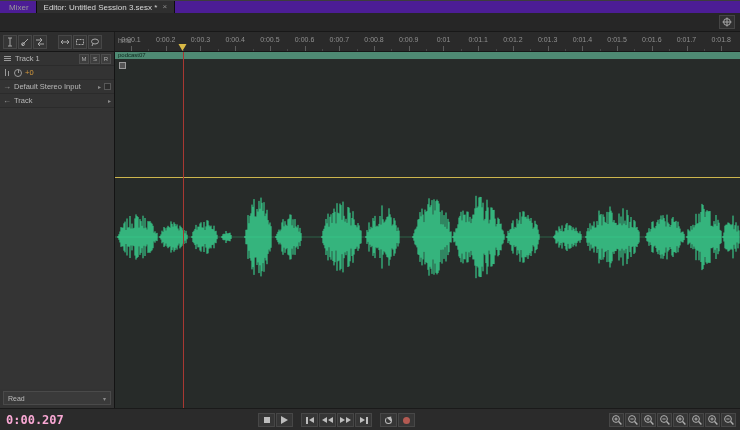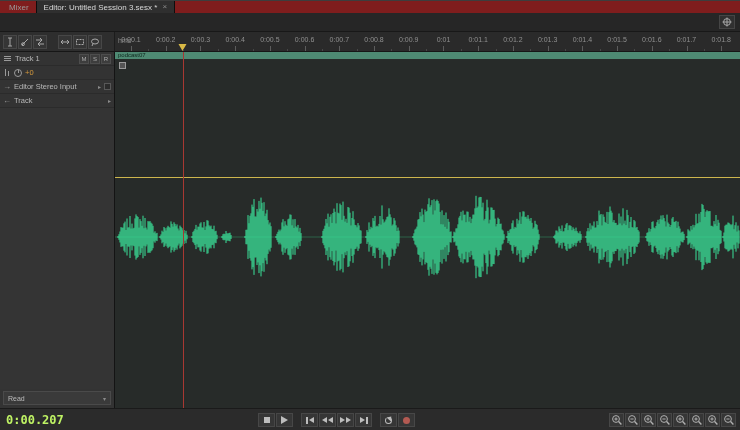--- a/index.html
+++ b/index.html
@@ -1,21 +1,21 @@
 <!DOCTYPE html>
 <html><head>
 <meta charset="utf-8">
 <style>
   * { margin:0; padding:0; box-sizing:border-box; }
   html,body { width:740px; height:430px; overflow:hidden; background:#232323;
               font-family:"Liberation Sans", sans-serif; }
   .app { position:absolute; inset:0; width:740px; height:430px; display:flex; flex-direction:column; background:#232323; }
 
   
-  .tabbar { height:13px; background:#7f1d1d; border-top:1px solid #3d3d3d; display:flex; align-items:stretch; padding-left:2px; }
+  .tabbar { height:13px; background:#4c1d95; border-top:1px solid #3d3d3d; display:flex; align-items:stretch; padding-left:2px; }
   .tab { font-size:8px; color:#9a9a9a; padding:1px 7px; display:flex; align-items:center; gap:5px; cursor:default; }
   .tab.active { background:#2f2f2f; color:#d9d9d9; border-left:1px solid #0d0d0d; border-right:1px solid #0d0d0d; }
   .tab .close { color:#8a8a8a; font-size:8px; line-height:8px; }
 
   
   .paneltop { height:19px; background:#262626; border-bottom:1px solid #181818; position:relative; }
   .snapbtn { position:absolute; right:5px; top:2px; width:16px; height:14px; background:#303030; border:1px solid #454545; display:flex; align-items:center; justify-content:center; }
 
   
   .toolruler { height:20px; display:flex; background:#2c2c2c; border-bottom:1px solid #161616; }
@@ -206,21 +206,21 @@
       </div>
       <div class="trow">
         <svg width="8" height="9" viewBox="0 0 8 9">
             <path d="M2.5 1v7M5.5 3v5" stroke="#9a9a9a" fill="none"></path>
           </svg>
         <span class="knob"></span>
         <span class="vol">+0</span>
       </div>
       <div class="trow">
         <span class="arr">→</span>
-        <span class="ellip">Editor Stereo Input</span>
+        <span class="ellip">Default Stereo Input</span>
         <span class="chev">▸</span>
         <span class="chkbx"></span>
       </div>
       <div class="trow">
         <span class="arr">←</span>
         <span>Track</span>
         <span class="chev">▸</span>
       </div>
       <div class="fill"></div>
       <div class="readrow">
@@ -237,21 +237,21 @@
       <svg class="wave" width="625" height="356" viewBox="0 0 625 356">
         <line id="centerline" stroke-width="1" opacity="0.55" x1="0" x2="625" y1="185" y2="185" stroke="#2f8f63"></line>
         <path id="wavepath" stroke-width="1" fill="none" d="M3 184.0L3 186.0M4 182.2L4 187.8M5 179.5L5 190.5M6 175.1L6 194.9M7 175.7L7 194.3M8 175.6L8 194.4M9 171.3L9 198.7M10 169.6L10 200.4M11 178.0L11 192.0M12 166.5L12 203.5M13 175.5L13 194.5M14 175.3L14 194.7M15 164.0L15 206.0M16 176.5L16 193.5M17 171.6L17 198.4M18 176.5L18 193.5M19 175.8L19 194.2M20 166.4L20 203.6M21 162.4L21 207.6M22 164.0L22 206.0M23 165.0L23 205.0M24 175.6L24 194.4M25 167.1L25 202.9M26 169.1L26 200.9M27 173.8L27 196.2M28 163.7L28 206.3M29 176.2L29 193.8M30 166.0L30 204.0M31 175.6L31 194.4M32 177.5L32 192.5M33 169.1L33 200.9M34 169.6L34 200.4M35 169.1L35 200.9M36 170.7L36 199.3M37 171.7L37 198.3M38 173.8L38 196.2M39 180.6L39 189.4M40 179.3L40 190.7M41 181.5L41 188.5M42 180.9L42 189.1M45 184.0L45 186.0M46 182.4L46 187.6M47 178.7L47 191.3M48 179.9L48 190.1M49 175.0L49 195.0M50 176.2L50 193.8M51 178.5L51 191.5M52 175.5L52 194.5M53 173.8L53 196.2M54 174.9L54 195.1M55 175.8L55 194.2M56 169.4L56 200.6M57 171.9L57 198.1M58 174.6L58 195.4M59 170.3L59 199.7M60 171.9L60 198.1M61 174.2L61 195.8M62 172.4L62 197.6M63 176.5L63 193.5M64 178.4L64 191.6M65 173.6L65 196.4M66 174.9L66 195.1M67 176.2L67 193.8M68 178.3L68 191.7M69 178.0L69 192.0M70 181.3L70 188.7M71 178.8L71 191.2M72 182.7L72 187.3M77 184.0L77 186.0M78 179.9L78 190.1M79 178.7L79 191.3M80 176.9L80 193.1M81 172.9L81 197.1M82 177.7L82 192.3M83 174.6L83 195.4M84 174.8L84 195.2M85 171.5L85 198.5M86 170.3L86 199.7M87 175.4L87 194.6M88 175.7L88 194.3M89 170.0L89 200.0M90 178.0L90 192.0M91 174.4L91 195.6M92 168.2L92 201.8M93 168.7L93 201.3M94 173.3L94 196.7M95 174.5L95 195.5M96 173.6L96 196.4M97 176.9L97 193.1M98 177.3L98 192.7M99 173.7L99 196.3M100 179.3L100 190.7M101 178.8L101 191.2M102 182.8L102 187.2M107 184.0L107 186.0M108 182.2L108 187.8M109 181.7L109 188.3M110 182.1L110 187.9M111 179.0L111 191.0M112 181.2L112 188.8M113 181.6L113 188.4M114 181.0L114 189.0M115 180.7L115 189.3M116 183.0L116 187.0M130 184.0L130 186.0M131 177.8L131 192.2M132 177.7L132 192.3M133 163.1L133 206.9M134 171.2L134 198.8M135 163.8L135 206.2M136 161.3L136 208.7M137 152.6L137 217.4M138 154.9L138 215.1M139 147.1L139 222.9M140 164.4L140 205.6M141 164.6L141 205.4M142 157.0L142 213.0M143 159.6L143 210.4M144 148.9L144 221.1M145 156.7L145 213.3M146 145.6L146 224.4M147 150.8L147 219.2M148 158.9L148 211.1M149 150.2L149 219.8M150 164.1L150 205.9M151 161.5L151 208.5M152 157.8L152 212.2M153 168.1L153 201.9M154 172.4L154 197.6M155 170.5L155 199.5M156 174.2L156 195.8M161 184.0L161 186.0M162 181.8L162 188.2M163 179.8L163 190.2M164 177.6L164 192.4M165 179.2L165 190.8M166 177.5L166 192.5M167 170.4L167 199.6M168 167.2L168 202.8M169 174.3L169 195.7M170 169.2L170 200.8M171 172.7L171 197.3M172 173.9L172 196.1M173 167.3L173 202.7M174 166.6L174 203.4M175 162.4L175 207.6M176 162.8L176 207.2M177 173.3L177 196.7M178 167.3L178 202.7M179 175.9L179 194.1M180 167.1L180 202.9M181 174.4L181 195.6M182 175.6L182 194.4M183 172.9L183 197.1M184 179.6L184 190.4M185 175.9L185 194.1M186 181.1L186 188.9M207 184.0L207 186.0M208 178.8L208 191.2M209 176.8L209 193.2M210 173.7L210 196.3M211 167.0L211 203.0M212 171.3L212 198.7M213 161.6L213 208.4M214 174.7L214 195.3M215 164.8L215 205.2M216 162.3L216 207.7M217 170.9L217 199.1M218 161.0L218 209.0M219 156.6L219 213.4M220 159.8L220 210.2M221 171.4L221 198.6M222 151.2L222 218.8M223 160.7L223 209.3M224 161.4L224 208.6M225 151.6L225 218.4M226 153.1L226 216.9M227 167.8L227 202.2M228 149.6L228 220.4M229 163.8L229 206.2M230 169.6L230 200.4M231 166.8L231 203.2M232 170.8L232 199.2M233 155.0L233 215.0M234 155.7L234 214.3M235 160.7L235 209.3M236 173.4L236 196.6M237 166.0L237 204.0M238 159.2L238 210.8M239 167.4L239 202.6M240 172.9L240 197.1M241 173.3L241 196.7M242 175.3L242 194.7M243 171.1L243 198.9M244 173.4L244 196.6M245 178.1L245 191.9M246 178.6L246 191.4M251 184.0L251 186.0M252 178.1L252 191.9M253 180.1L253 189.9M254 170.4L254 199.6M255 177.3L255 192.7M256 174.8L256 195.2M257 176.1L257 193.9M258 166.1L258 203.9M259 169.0L259 201.0M260 163.9L260 206.1M261 174.6L261 195.4M262 173.7L262 196.3M263 174.5L263 195.5M264 171.9L264 198.1M265 164.0L265 206.0M266 172.6L266 197.4M267 153.4L267 216.6M268 167.3L268 202.7M269 170.7L269 199.3M270 169.5L270 200.5M271 167.5L271 202.5M272 164.9L272 205.1M273 164.5L273 205.5M274 156.3L274 213.7M275 162.3L275 207.7M276 165.3L276 204.7M277 173.6L277 196.4M278 172.4L278 197.6M279 166.1L279 203.9M280 168.5L280 201.5M281 173.3L281 196.7M282 179.0L282 191.0M283 175.5L283 194.5M284 178.6L284 191.4M298 184.0L298 186.0M299 181.3L299 188.7M300 177.6L300 192.4M301 176.6L301 193.4M302 174.6L302 195.4M303 167.6L303 202.4M304 167.0L304 203.0M305 160.1L305 209.9M306 164.3L306 205.7M307 156.6L307 213.4M308 162.6L308 207.4M309 170.1L309 199.9M310 157.6L310 212.4M311 159.9L311 210.1M312 158.9L312 211.1M313 152.2L313 217.8M314 146.3L314 223.7M315 155.2L315 214.8M316 153.2L316 216.8M317 148.1L317 221.9M318 162.5L318 207.5M319 147.3L319 222.7M320 158.4L320 211.6M321 149.1L321 220.9M322 147.6L322 222.4M323 149.0L323 221.0M324 151.5L324 218.5M325 159.9L325 210.1M326 172.2L326 197.8M327 158.4L327 211.6M328 172.4L328 197.6M329 163.1L329 206.9M330 174.8L330 195.2M331 160.5L331 209.5M332 176.8L332 193.2M333 166.9L333 203.1M334 169.8L334 200.2M335 179.9L335 190.1M336 179.4L336 190.6M338 184.0L338 186.0M339 179.7L339 190.3M340 180.5L340 189.5M341 176.4L341 193.6M342 176.3L342 193.7M343 172.3L343 197.7M344 165.6L344 204.4M345 163.9L345 206.1M346 159.8L346 210.2M347 168.4L347 201.6M348 158.6L348 211.4M349 162.9L349 207.1M350 162.6L350 207.4M351 170.2L351 199.8M352 159.5L352 210.5M353 159.8L353 210.2M354 169.6L354 200.4M355 164.9L355 205.1M356 171.1L356 198.9M357 166.7L357 203.3M358 162.6L358 207.4M359 162.6L359 207.4M360 156.3L360 213.7M361 143.8L361 226.2M362 155.9L362 214.1M363 154.5L363 215.5M364 145.5L364 224.5M365 144.9L365 225.1M366 145.0L366 225.0M367 155.3L367 214.7M368 150.7L368 219.3M369 168.4L369 201.6M370 166.9L370 203.1M371 158.9L371 211.1M372 147.7L372 222.3M373 155.4L373 214.6M374 171.4L374 198.6M375 167.7L375 202.3M376 155.4L376 214.6M377 155.7L377 214.3M378 158.0L378 212.0M379 157.9L379 212.1M380 166.6L380 203.4M381 174.4L381 195.6M382 172.0L382 198.0M383 165.7L383 204.3M384 167.0L384 203.0M385 172.0L385 198.0M386 171.6L386 198.4M387 177.5L387 192.5M388 178.6L388 191.4M389 182.2L389 187.8M392 184.0L392 186.0M393 178.9L393 191.1M394 181.0L394 189.0M395 177.6L395 192.4M396 176.9L396 193.1M397 171.2L397 198.8M398 168.4L398 201.6M399 176.7L399 193.3M400 174.9L400 195.1M401 175.7L401 194.3M402 166.8L402 203.2M403 171.7L403 198.3M404 168.3L404 201.7M405 160.2L405 209.8M406 171.9L406 198.1M407 164.5L407 205.5M408 159.3L408 210.7M409 159.6L409 210.4M410 165.1L410 204.9M411 164.7L411 205.3M412 166.7L412 203.3M413 163.1L413 206.9M414 166.7L414 203.3M415 168.8L415 201.2M416 166.0L416 204.0M417 170.8L417 199.2M418 176.8L418 193.2M419 175.4L419 194.6M420 168.8L420 201.2M421 171.9L421 198.1M422 172.9L422 197.1M423 177.6L423 192.4M424 182.2L424 187.8M439 184.0L439 186.0M440 182.7L440 187.3M441 178.5L441 191.5M442 178.7L442 191.3M443 180.4L443 189.6M444 174.4L444 195.6M445 176.7L445 193.3M446 179.0L446 191.0M447 173.4L447 196.6M448 179.5L448 190.5M449 179.3L449 190.7M450 176.0L450 194.0M451 172.4L451 197.6M452 171.0L452 199.0M453 178.1L453 191.9M454 173.4L454 196.6M455 173.3L455 196.7M456 174.1L456 195.9M457 178.2L457 191.8M458 175.3L458 194.7M459 176.8L459 193.2M460 179.1L460 190.9M461 175.6L461 194.4M462 179.1L462 190.9M463 180.7L463 189.3M464 181.5L464 188.5M465 179.2L465 190.8M466 182.1L466 187.9M471 184.0L471 186.0M472 179.3L472 190.7M473 176.0L473 194.0M474 179.3L474 190.7M475 171.3L475 198.7M476 177.4L476 192.6M477 173.4L477 196.6M478 174.3L478 195.7M479 169.5L479 200.5M480 175.7L480 194.3M481 175.4L481 194.6M482 169.1L482 200.9M483 173.0L483 197.0M484 158.6L484 211.4M485 163.2L485 206.8M486 162.0L486 208.0M487 173.4L487 196.6M488 162.4L488 207.6M489 164.8L489 205.2M490 169.9L490 200.1M491 171.0L491 199.0M492 159.9L492 210.1M493 172.0L493 198.0M494 160.1L494 209.9M495 154.5L495 215.5M496 158.7L496 211.3M497 160.7L497 209.3M498 170.2L498 199.8M499 168.1L499 201.9M500 170.9L500 199.1M501 170.9L501 199.1M502 173.2L502 196.8M503 172.7L503 197.3M504 161.5L504 208.5M505 171.4L505 198.6M506 164.5L506 205.5M507 173.3L507 196.7M508 156.3L508 213.7M509 171.6L509 198.4M510 168.6L510 201.4M511 173.1L511 196.9M512 157.9L512 212.1M513 163.1L513 206.9M514 176.1L514 193.9M515 169.9L515 200.1M516 165.0L516 205.0M517 175.1L517 194.9M518 175.6L518 194.4M519 168.0L519 202.0M520 169.3L520 200.7M521 175.7L521 194.3M522 175.0L522 195.0M523 178.0L523 192.0M524 179.5L524 190.5M531 184.0L531 186.0M532 180.8L532 189.2M533 180.3L533 189.7M534 176.2L534 193.8M535 179.6L535 190.4M536 177.0L536 193.0M537 170.0L537 200.0M538 169.3L538 200.7M539 175.5L539 194.5M540 176.4L540 193.6M541 174.0L541 196.0M542 170.2L542 199.8M543 167.8L543 202.2M544 171.8L544 198.2M545 167.2L545 202.8M546 163.5L546 206.5M547 167.6L547 202.4M548 163.2L548 206.8M549 166.1L549 203.9M550 169.3L550 200.7M551 174.5L551 195.5M552 162.6L552 207.4M553 170.5L553 199.5M554 171.9L554 198.1M555 175.0L555 195.0M556 173.0L556 197.0M557 166.5L557 203.5M558 165.0L558 205.0M559 169.9L559 200.1M560 169.8L560 200.2M561 168.9L561 201.1M562 175.8L562 194.2M563 169.7L563 200.3M564 174.3L564 195.7M565 176.6L565 193.4M566 180.8L566 189.2M567 179.8L567 190.2M568 179.6L568 190.4M569 181.9L569 188.1M572 184.0L572 186.0M573 177.3L573 192.7M574 178.4L574 191.6M575 179.4L575 190.6M576 174.0L576 196.0M577 177.7L577 192.3M578 172.8L578 197.2M579 175.4L579 194.6M580 173.2L580 196.8M581 161.8L581 208.2M582 171.7L582 198.3M583 171.2L583 198.8M584 161.7L584 208.3M585 170.2L585 199.8M586 160.0L586 210.0M587 151.9L587 218.1M588 153.0L588 217.0M589 156.9L589 213.1M590 165.0L590 205.0M591 159.6L591 210.4M592 158.2L592 211.8M593 159.3L593 210.7M594 159.2L594 210.8M595 159.1L595 210.9M596 173.8L596 196.2M597 173.8L597 196.2M598 174.7L598 195.3M599 169.1L599 200.9M600 172.2L600 197.8M601 163.0L601 207.0M602 173.9L602 196.1M603 167.8L603 202.2M604 170.7L604 199.3M605 177.9L605 192.1M606 178.8L606 191.2M608 184.0L608 186.0M609 180.5L609 189.5M610 173.7L610 196.3M611 172.7L611 197.3M612 172.6L612 197.4M613 170.5L613 199.5M614 170.9L614 199.1M615 172.1L615 197.9M616 173.2L616 196.8M617 172.3L617 197.7M618 163.6L618 206.4M619 177.2L619 192.8M620 173.2L620 196.8M621 170.3L621 199.7M622 179.5L622 190.5M623 173.6L623 196.4M624 178.4L624 191.6" stroke="#3be29a"></path>
       </svg>
       <div class="envline" style="top: 125px; background: rgb(205, 182, 77);"></div>
       <div class="playline" style="left: 68px; background: rgb(168, 56, 50);"></div>
     </div>
   </div>
 
   <div class="statusbar">
-    <span class="timedisp" style="color: #bef264;">0:00.207</span>
+    <span class="timedisp" style="color: #f9a8d4;">0:00.207</span>
 
     <div class="transport">
       <button class="tbtn">
           <span class="sh-stop"></span>
         </button>
       <button class="tbtn">
           <span class="sh-play"></span>
         </button>
       <span class="grpgap"></span>
       <button class="tbtn">

